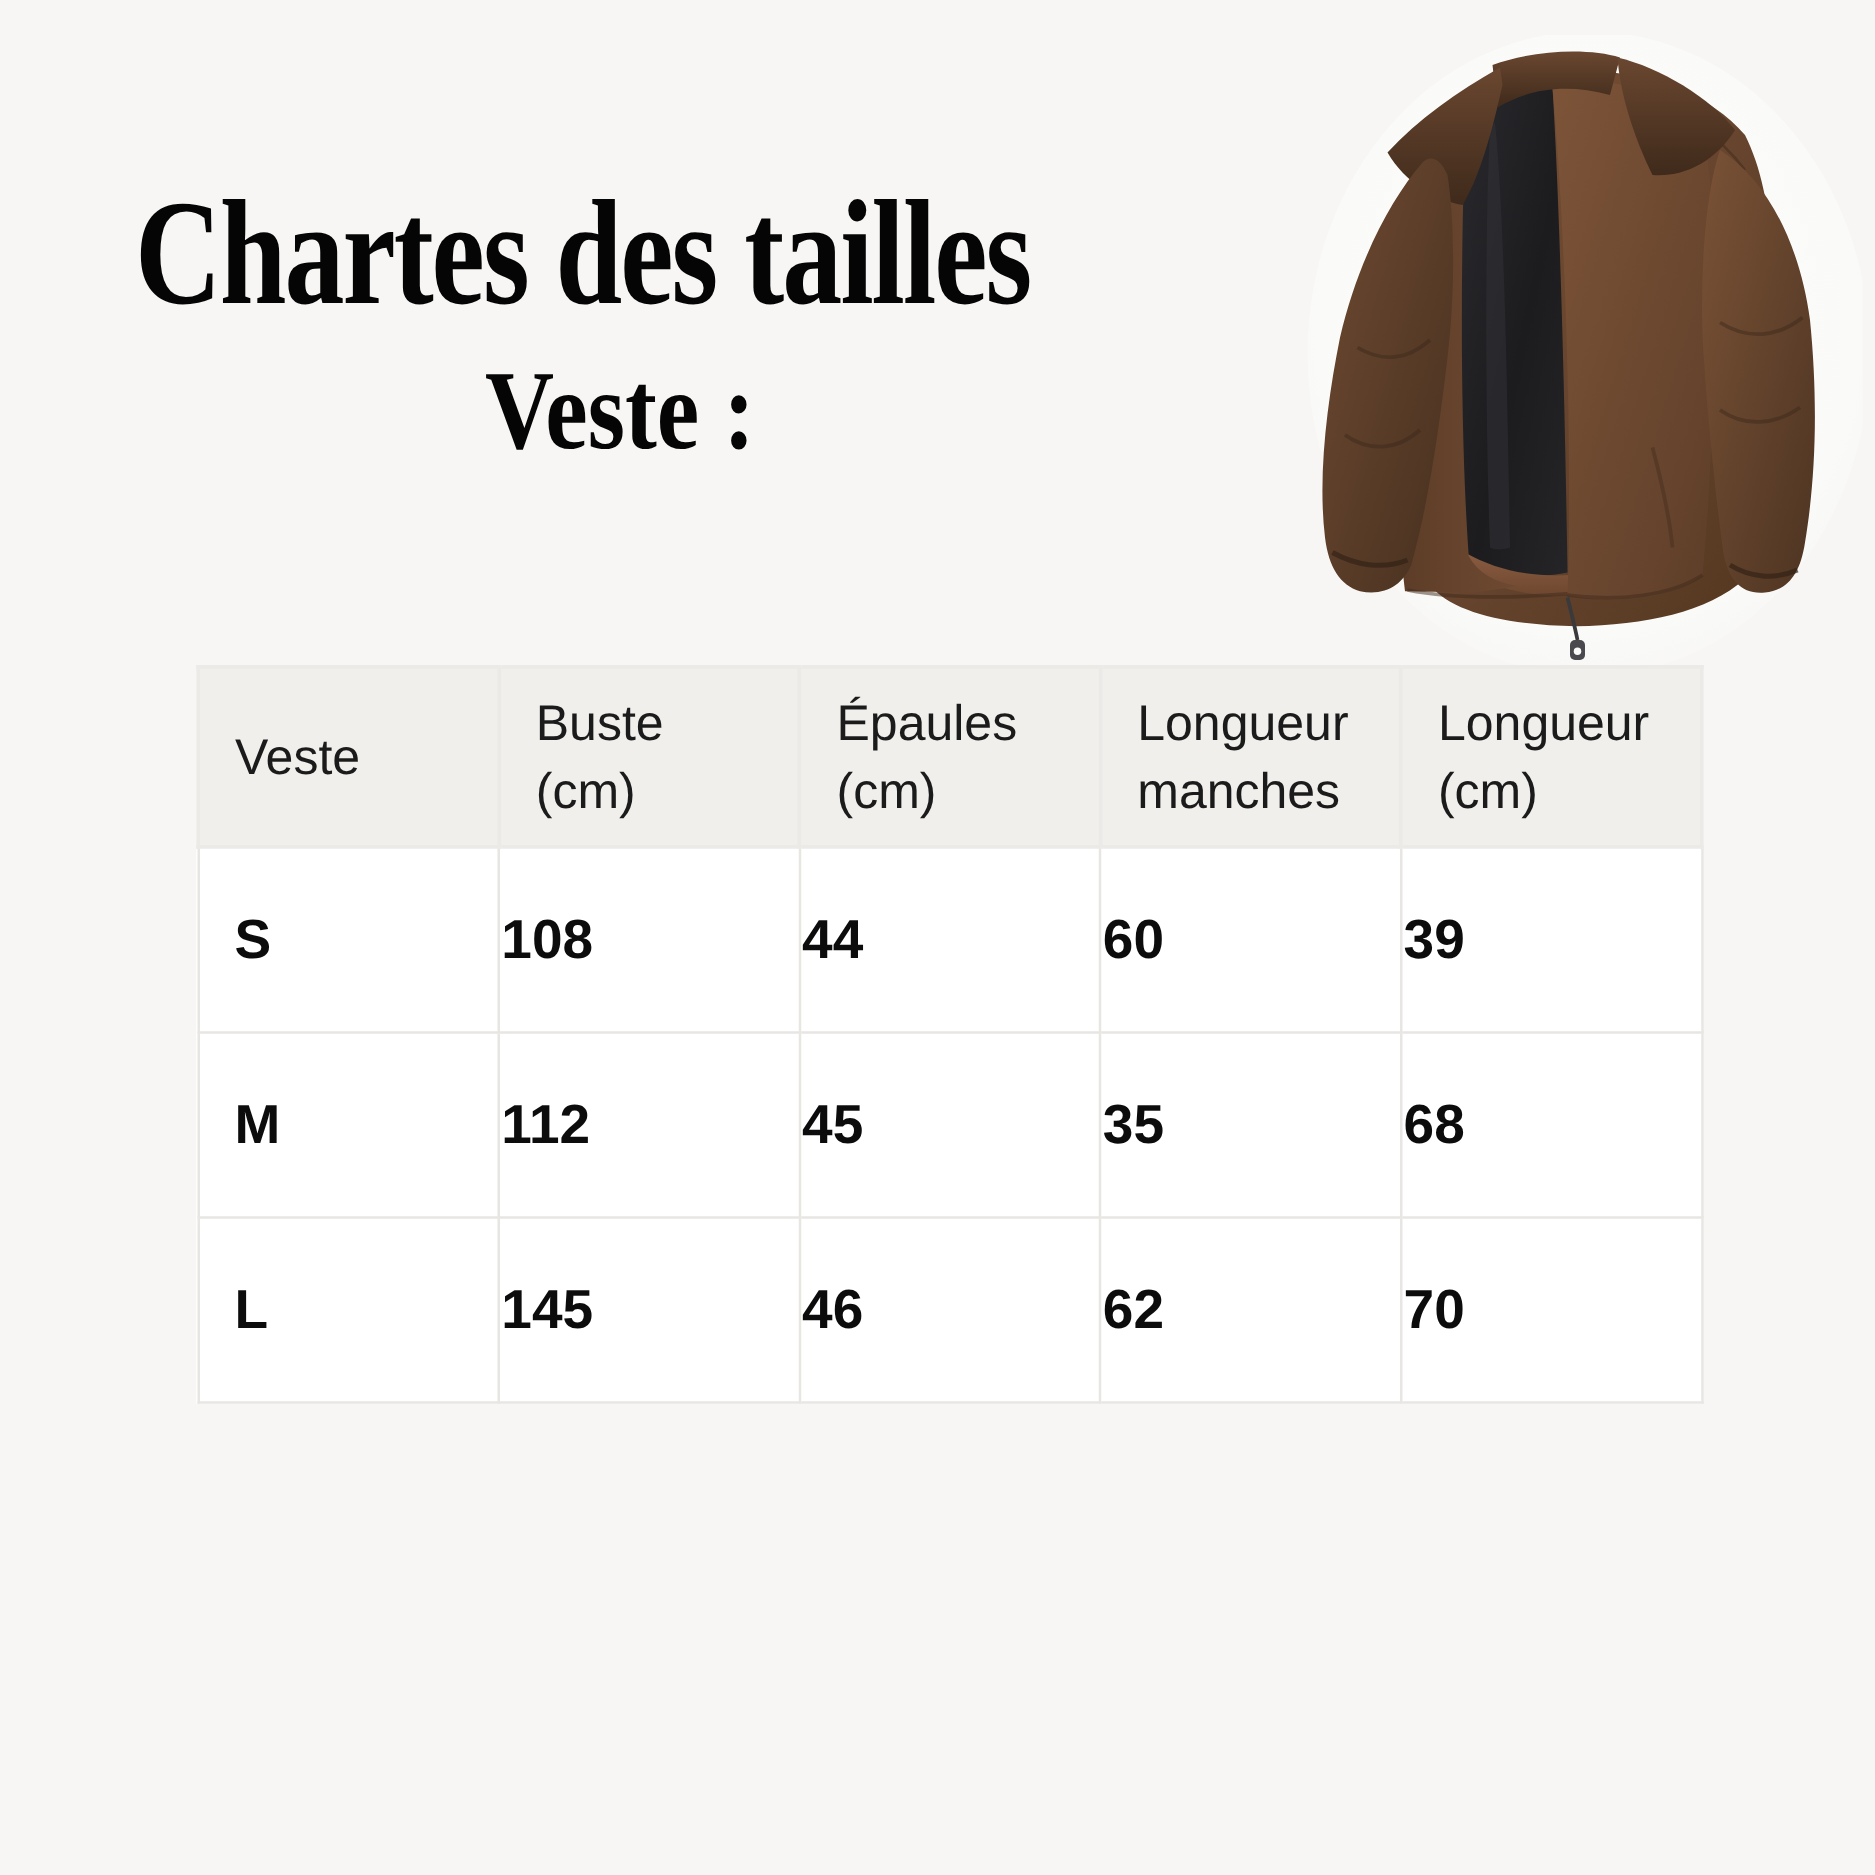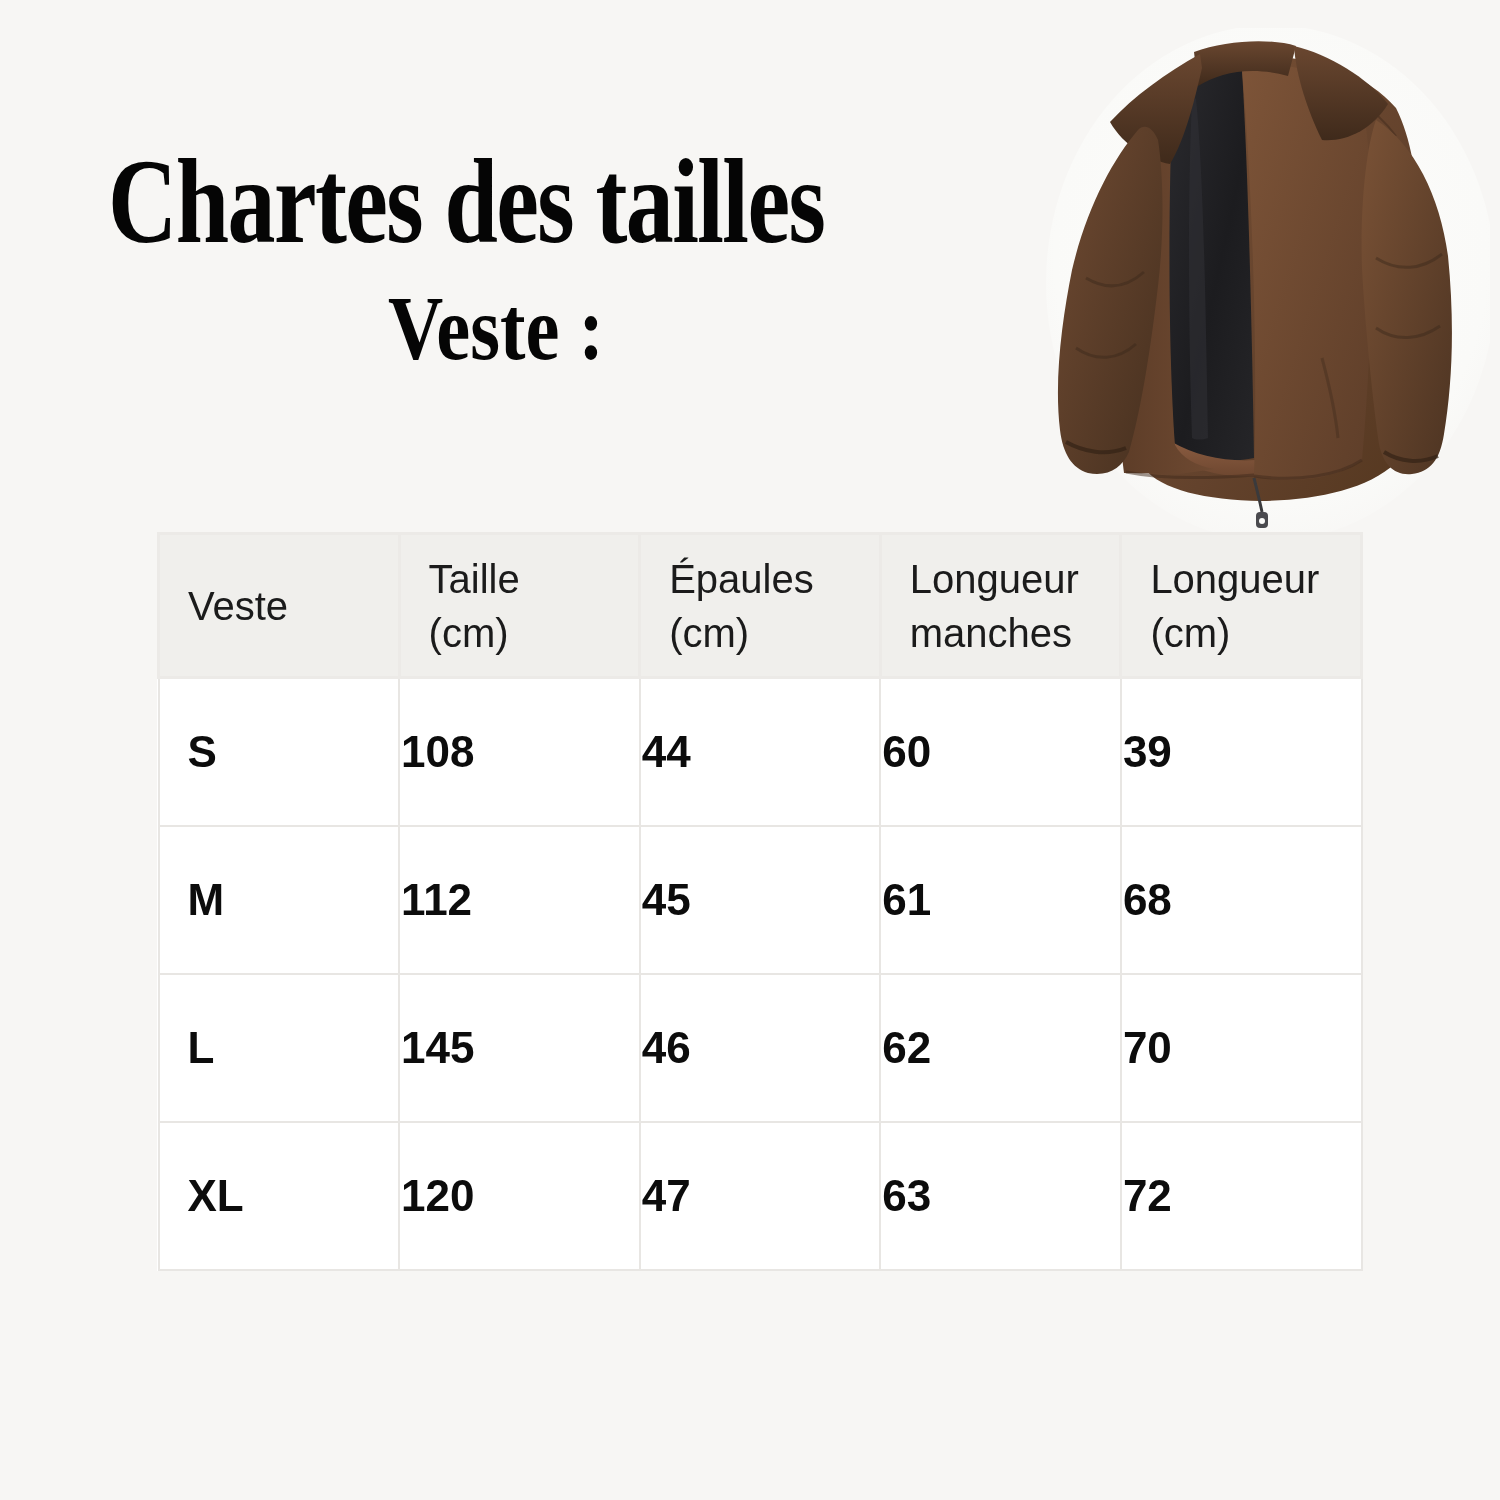--- a/index.html
+++ b/index.html
@@ -141,21 +141,21 @@
       <path fill="none" stroke="#3a3a3c" stroke-width="3" d="M208,450 C211,462 214,474 216,484"></path>
       <rect x="210" y="484" width="12" height="16" rx="4" fill="#4a4a4e"></rect>
       <circle cx="216" cy="493" r="3" fill="#fafaf8"></circle>
     </svg>
   </div>
 
   <table class="size-table">
     <thead>
       <tr>
         <th>Veste</th>
-        <th>Taille
+        <th>Buste
 (cm)</th>
         <th>Épaules
 (cm)</th>
         <th>Longueur
 manches</th>
         <th>Longueur
 (cm)</th>
       </tr>
     </thead>
     <tbody>
@@ -163,33 +163,26 @@
         <td class="size-cell">S</td>
         <td class="num-cell">108</td>
         <td class="num-cell">44</td>
         <td class="num-cell">60</td>
         <td class="num-cell">39</td>
       </tr>
       <tr>
         <td class="size-cell">M</td>
         <td class="num-cell">112</td>
         <td class="num-cell">45</td>
-        <td class="num-cell">61</td>
+        <td class="num-cell">35</td>
         <td class="num-cell">68</td>
       </tr>
       <tr>
         <td class="size-cell">L</td>
         <td class="num-cell">145</td>
         <td class="num-cell">46</td>
         <td class="num-cell">62</td>
         <td class="num-cell">70</td>
       </tr>
-      <tr>
-        <td class="size-cell">XL</td>
-        <td class="num-cell">120</td>
-        <td class="num-cell">47</td>
-        <td class="num-cell">63</td>
-        <td class="num-cell">72</td>
-      </tr>
     </tbody>
   </table>
 
 </div>
 
 </body></html>

